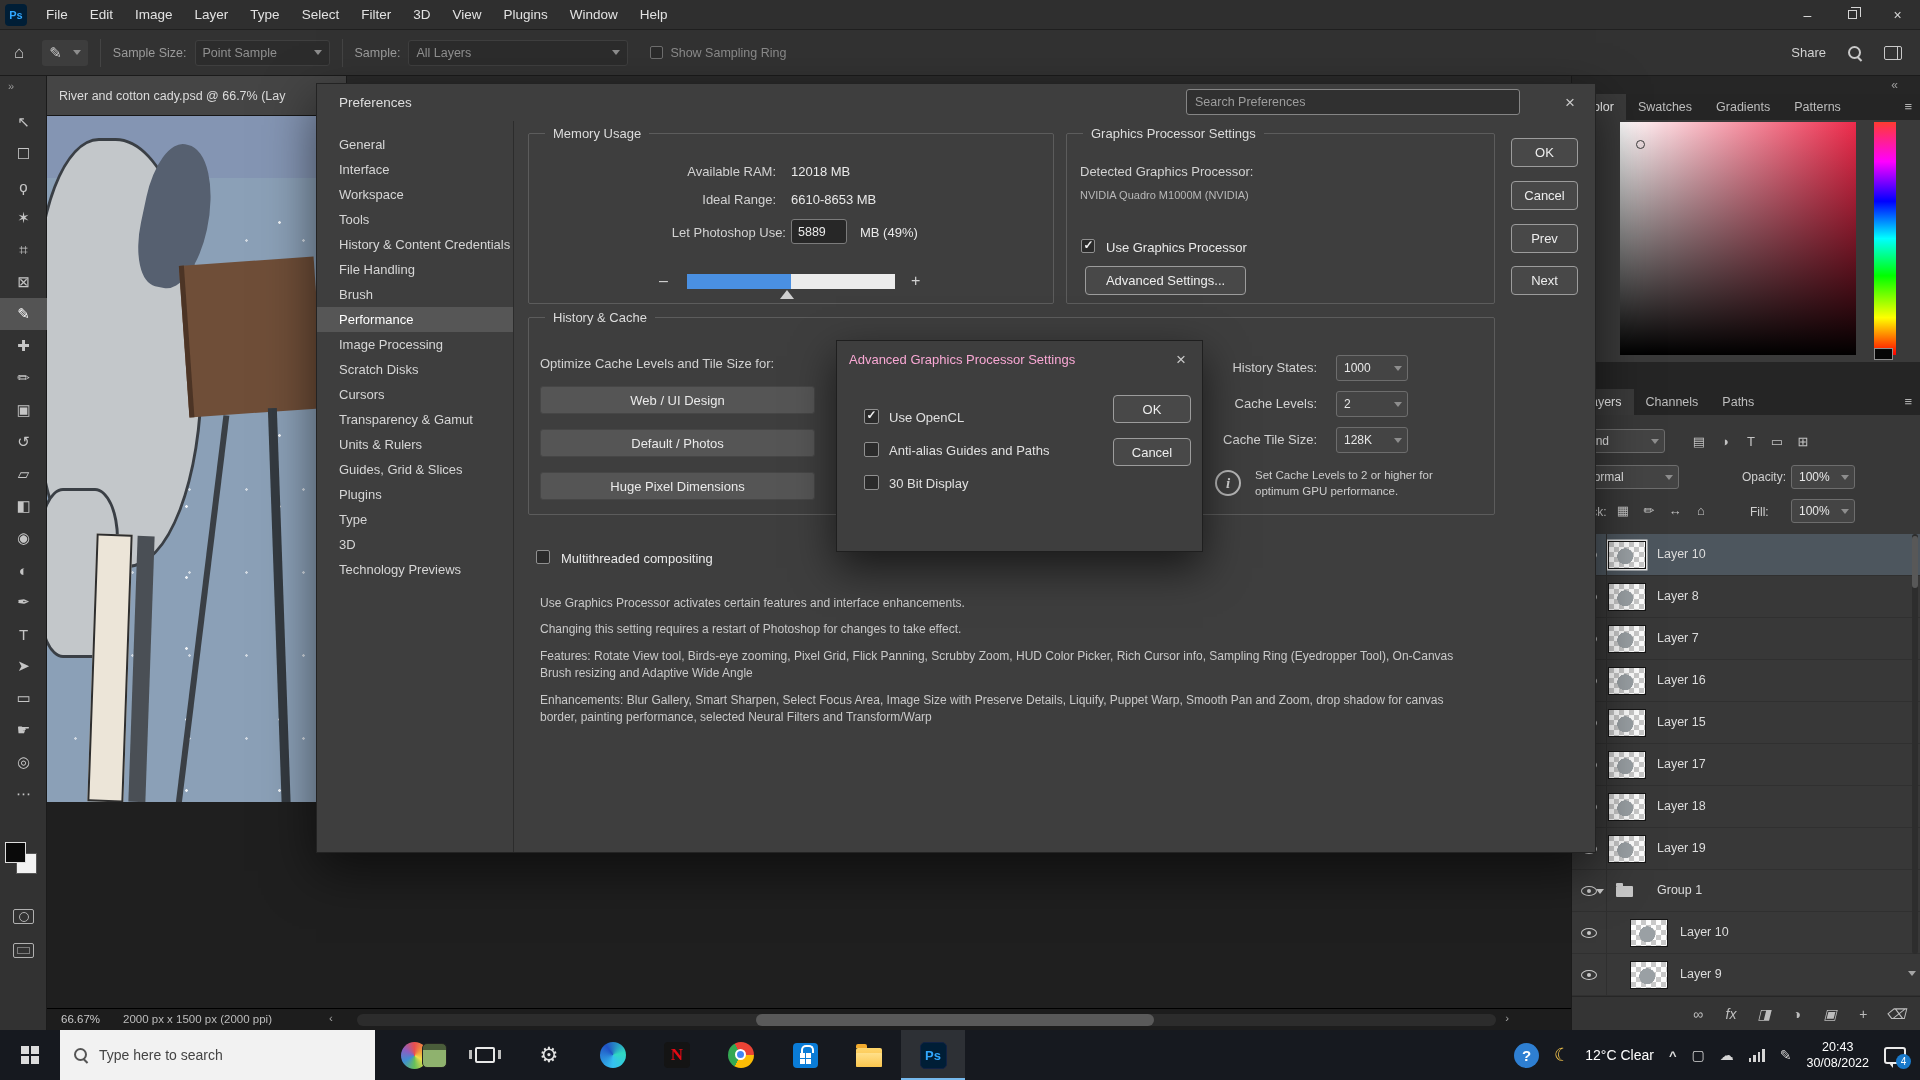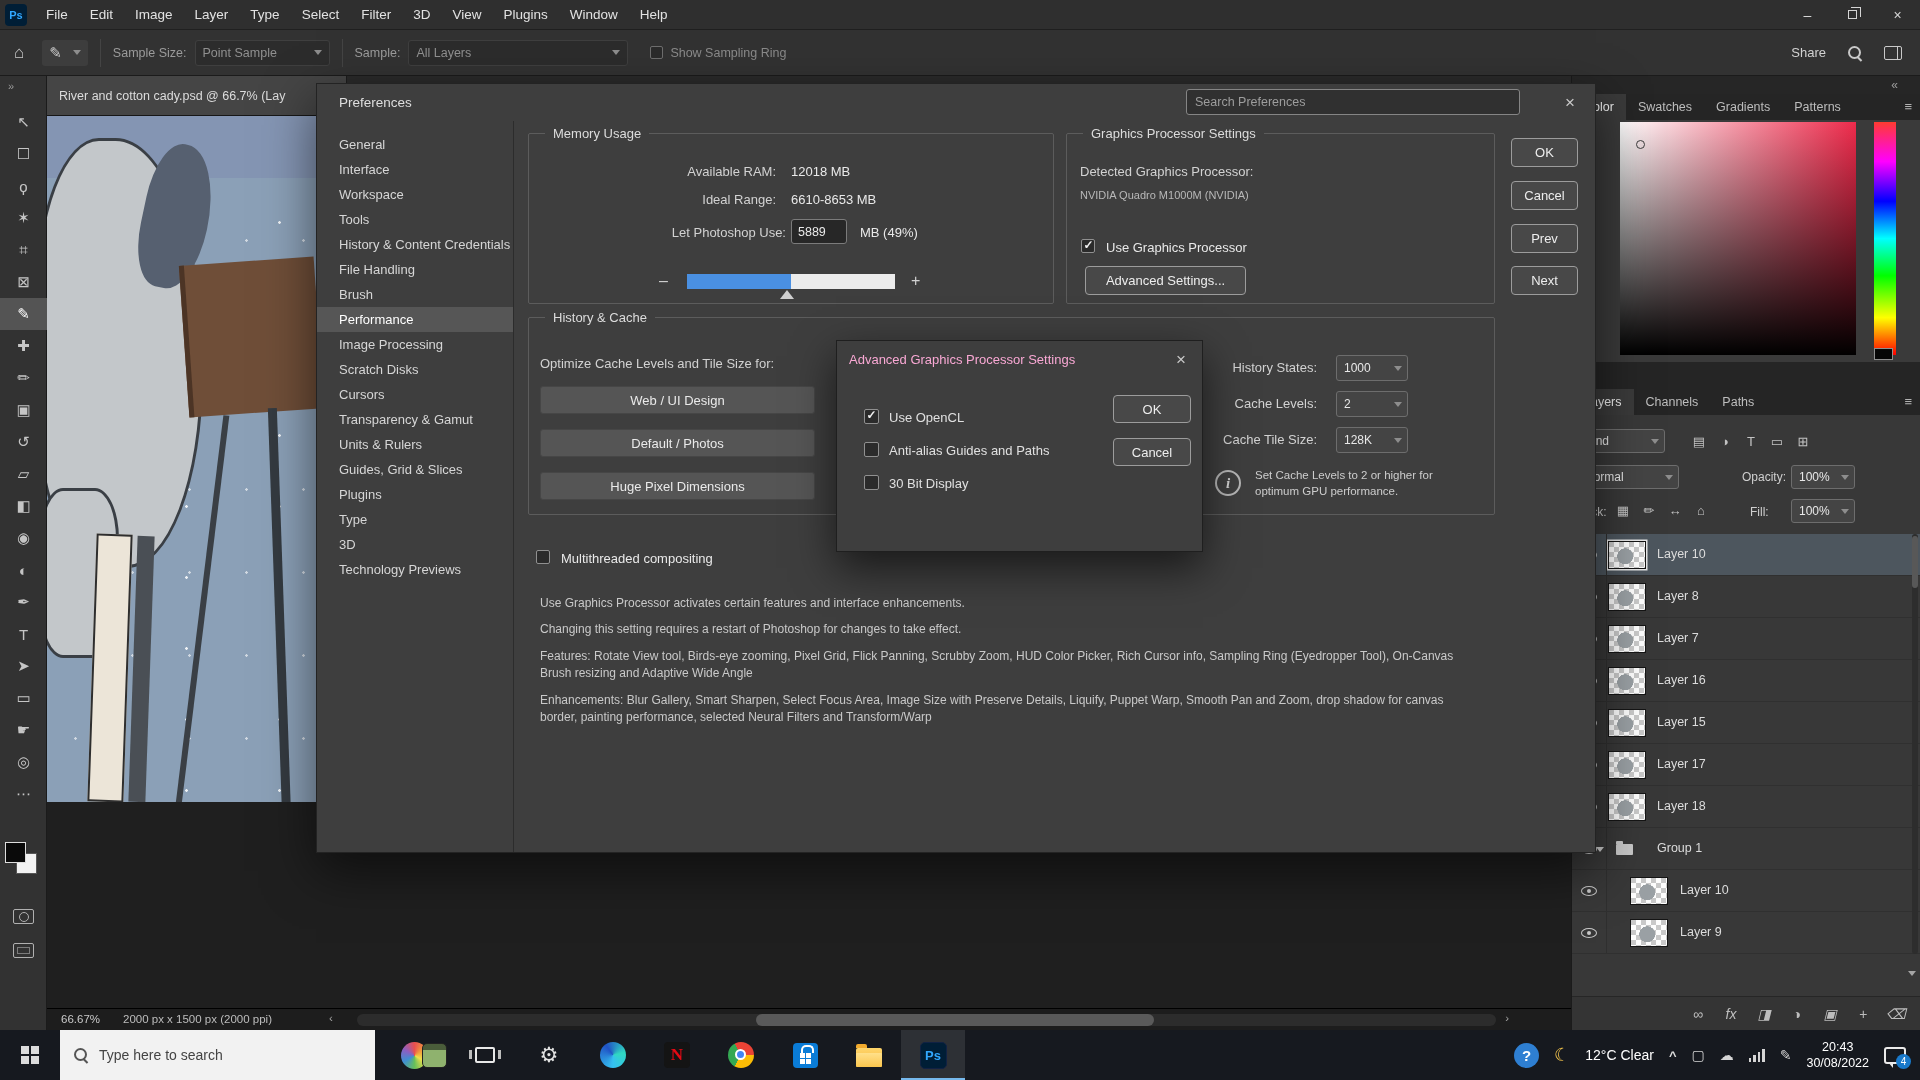--- a/index.html
+++ b/index.html
@@ -511,20 +511,28 @@
 
           <div class="layer-row">
             <span class="eye-slot">
               <span class="eye-ic"></span>
             </span>
 
             <span class="thumb"></span>
             <span class="layer-name">Layer 18</span>
           </div>
 
+          <div class="layer-row">
+            <span class="eye-slot">
+              <span class="eye-ic"></span>
+            </span>
+
+            <span class="thumb"></span>
+            <span class="layer-name">Layer 19</span>
+          </div>
 
           <div class="layer-row">
             <span class="eye-slot">
               <span class="eye-ic"></span>
             </span>
             <span class="gcaret"></span>
             <span class="folder-ic"></span>
 
             <span class="layer-name">Group 1</span>
           </div>

